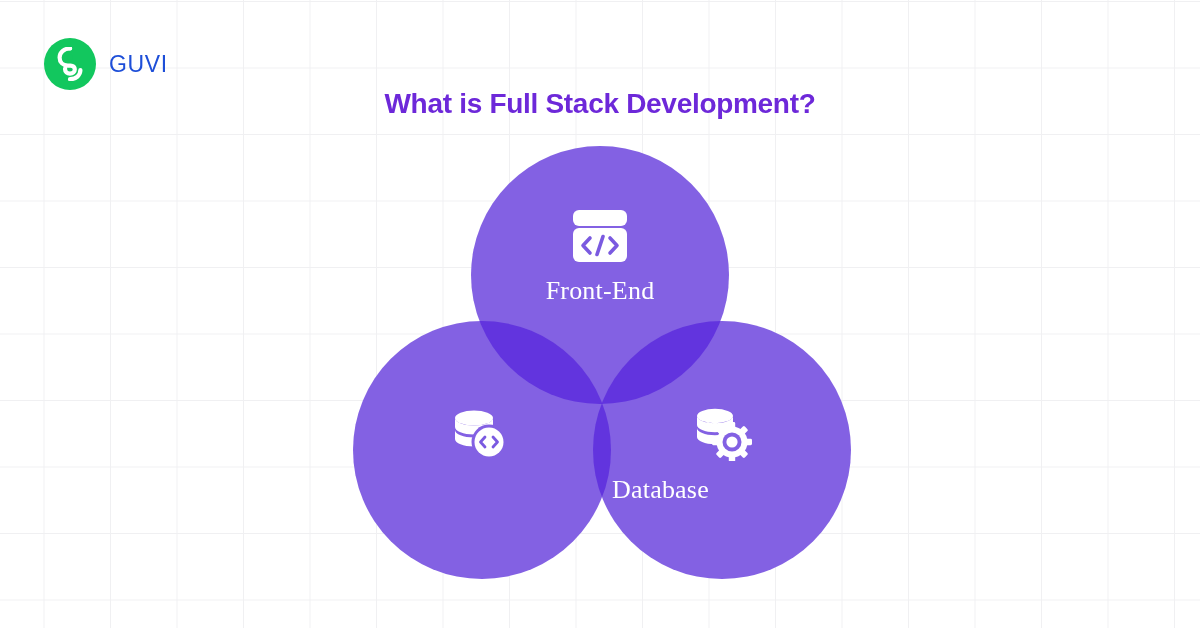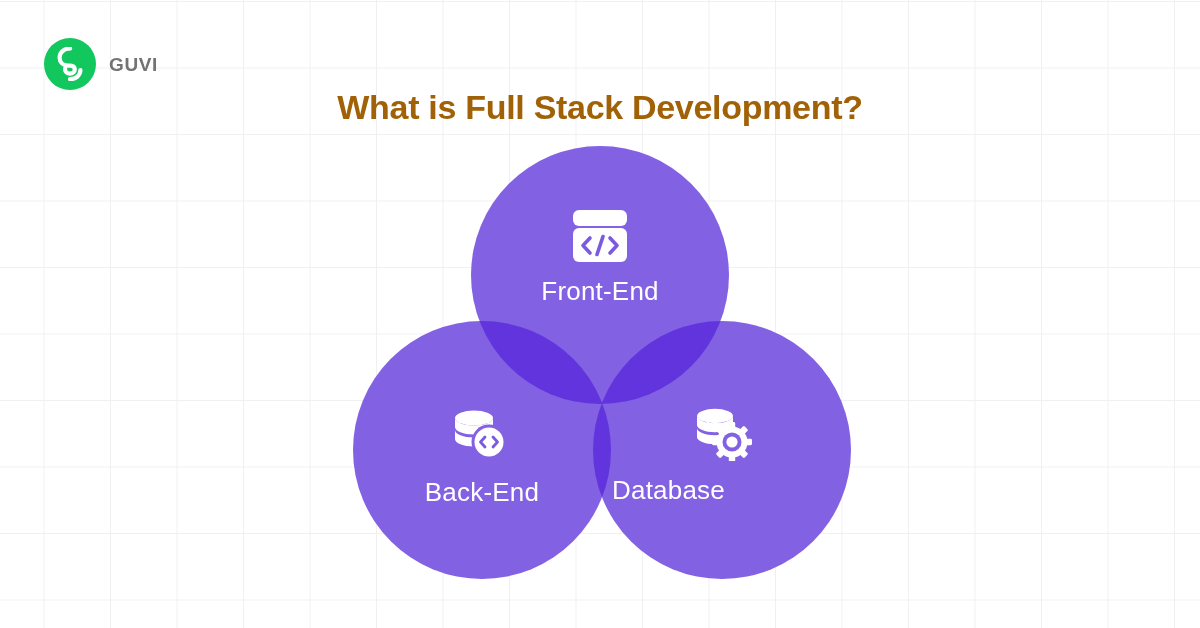--- a/index.html
+++ b/index.html
@@ -46,60 +46,60 @@
     height: 52px;
     border-radius: 50%;
     background: #12C75E;
     display: flex;
     align-items: center;
     justify-content: center;
     flex: 0 0 auto;
   }
   #brand-logo-mark svg { display: block; }
   #brand-wordmark {
-    font-size: 19px;
-    font-weight: bold;
+    font-size: 23px;
+    font-weight: normal;
     letter-spacing: 0.6px;
-    color: #737373;
+    color: #1d4ed8;
     line-height: 1;
     font-family: "Liberation Sans", sans-serif;
   }
 
   
   #page-title {
     position: absolute;
     left: 0;
     right: 0;
     top: 88px;
     text-align: center;
-    font-size: 34px;
+    font-size: 28px;
     font-weight: bold;
     letter-spacing: -0.3px;
-    color: #a16207;
+    color: #6d28d9;
     font-family: "Liberation Sans", sans-serif;
   }
 
   
   #venn {
     position: absolute;
     left: 0;
     top: 0;
     width: 1200px;
     height: 628px;
   }
   #venn svg { display: block; }
 
   .venn-label {
     position: absolute;
     color: #ffffff;
     font-size: 26px;
     font-weight: 400;
     letter-spacing: 0.2px;
     white-space: nowrap;
-    font-family: Liberation Sans, sans-serif;
+    font-family: Liberation Serif, serif;
   }
   .venn-icon {
     position: absolute;
   }
   .venn-icon svg { display: block; }
 
   #label-frontend { left: 0; top: 276px; width: 1200px; text-align: center; }
   #icon-frontend  { left: 572px; top: 209px; }
 
   #label-backend  { left: 377px; top: 477px; width: 210px; text-align: center; }
@@ -229,17 +229,16 @@
               <rect x="13" y="-3.2" width="7" height="6.4" rx="1.4" transform="rotate(45)"></rect>
             </g>
           </g>
           <circle cx="0" cy="0" r="9.5" fill="#8361E3"></circle>
           <circle cx="0" cy="0" r="5.6" fill="#ffffff"></circle>
         </g>
       </svg>
     </div>
 
     <div id="label-frontend" class="venn-label">Front-End</div>
-    <div id="label-backend" class="venn-label">Back-End</div>
     <div id="label-database" class="venn-label">Database</div>
   </div>
 
 </div>
 
 </body></html>

